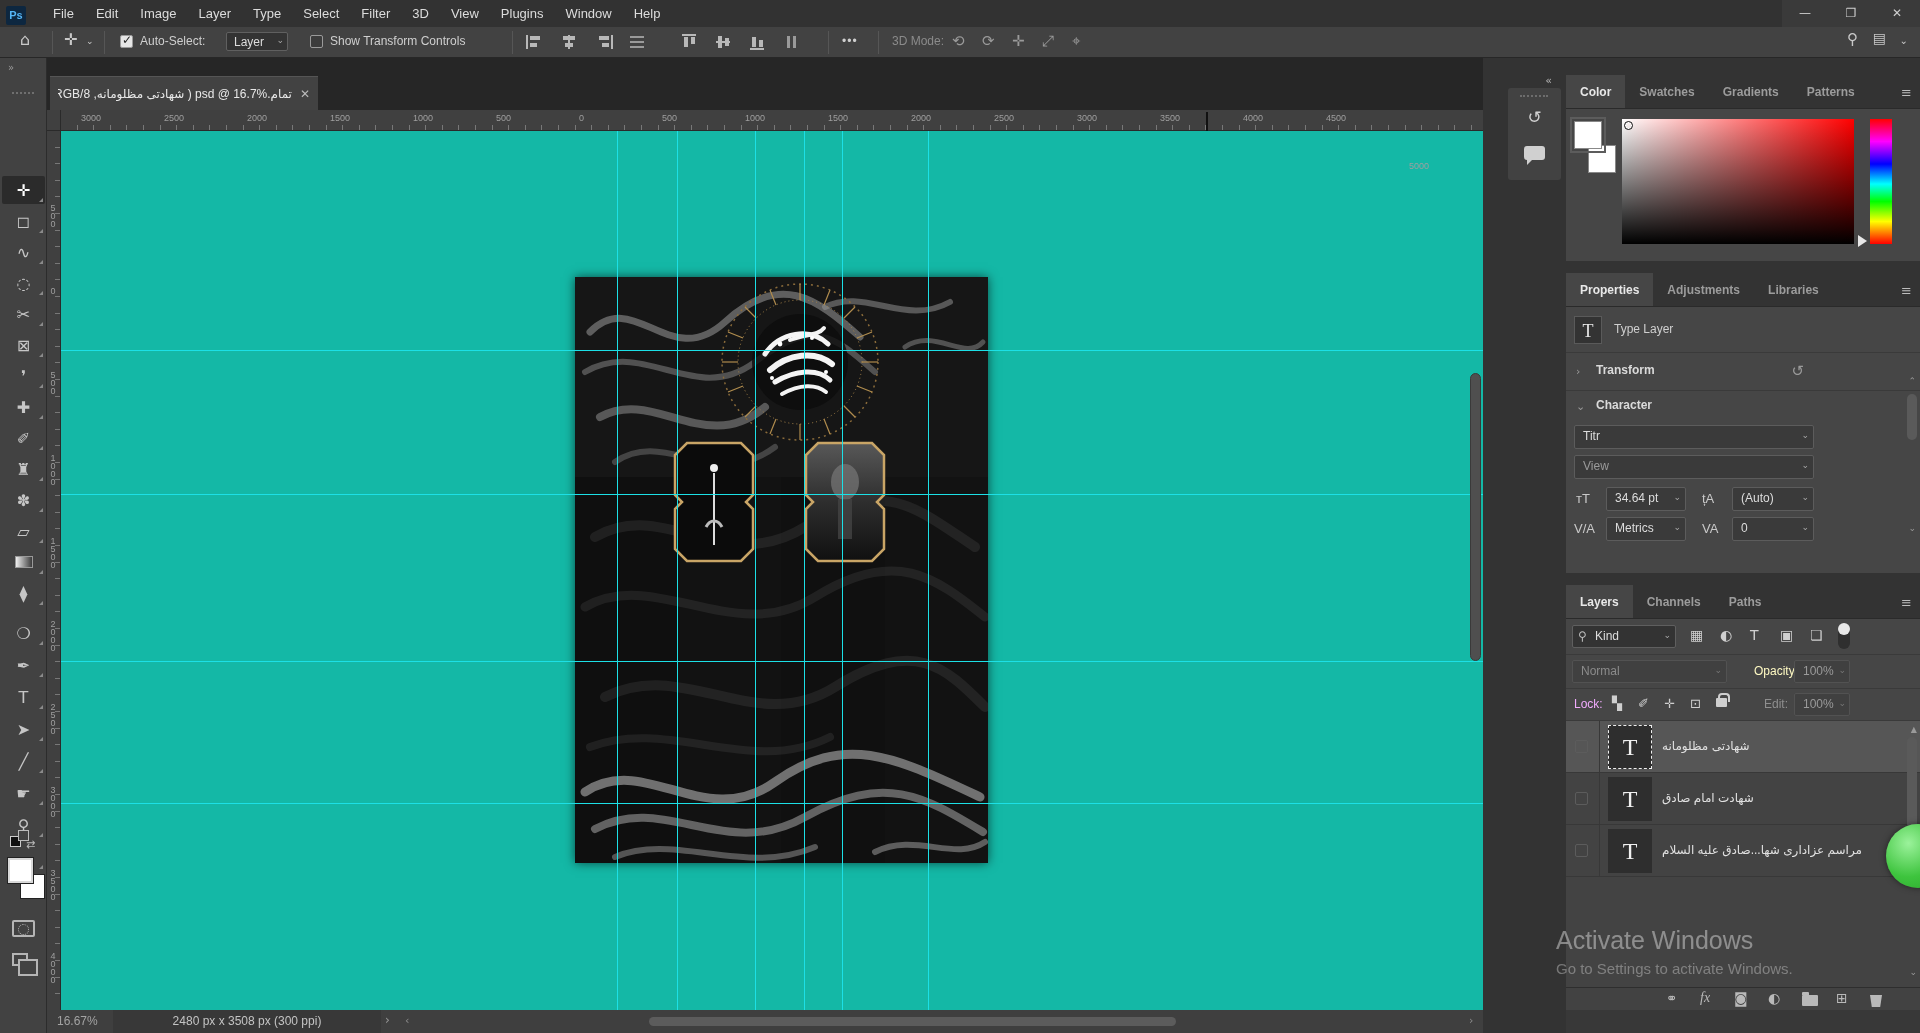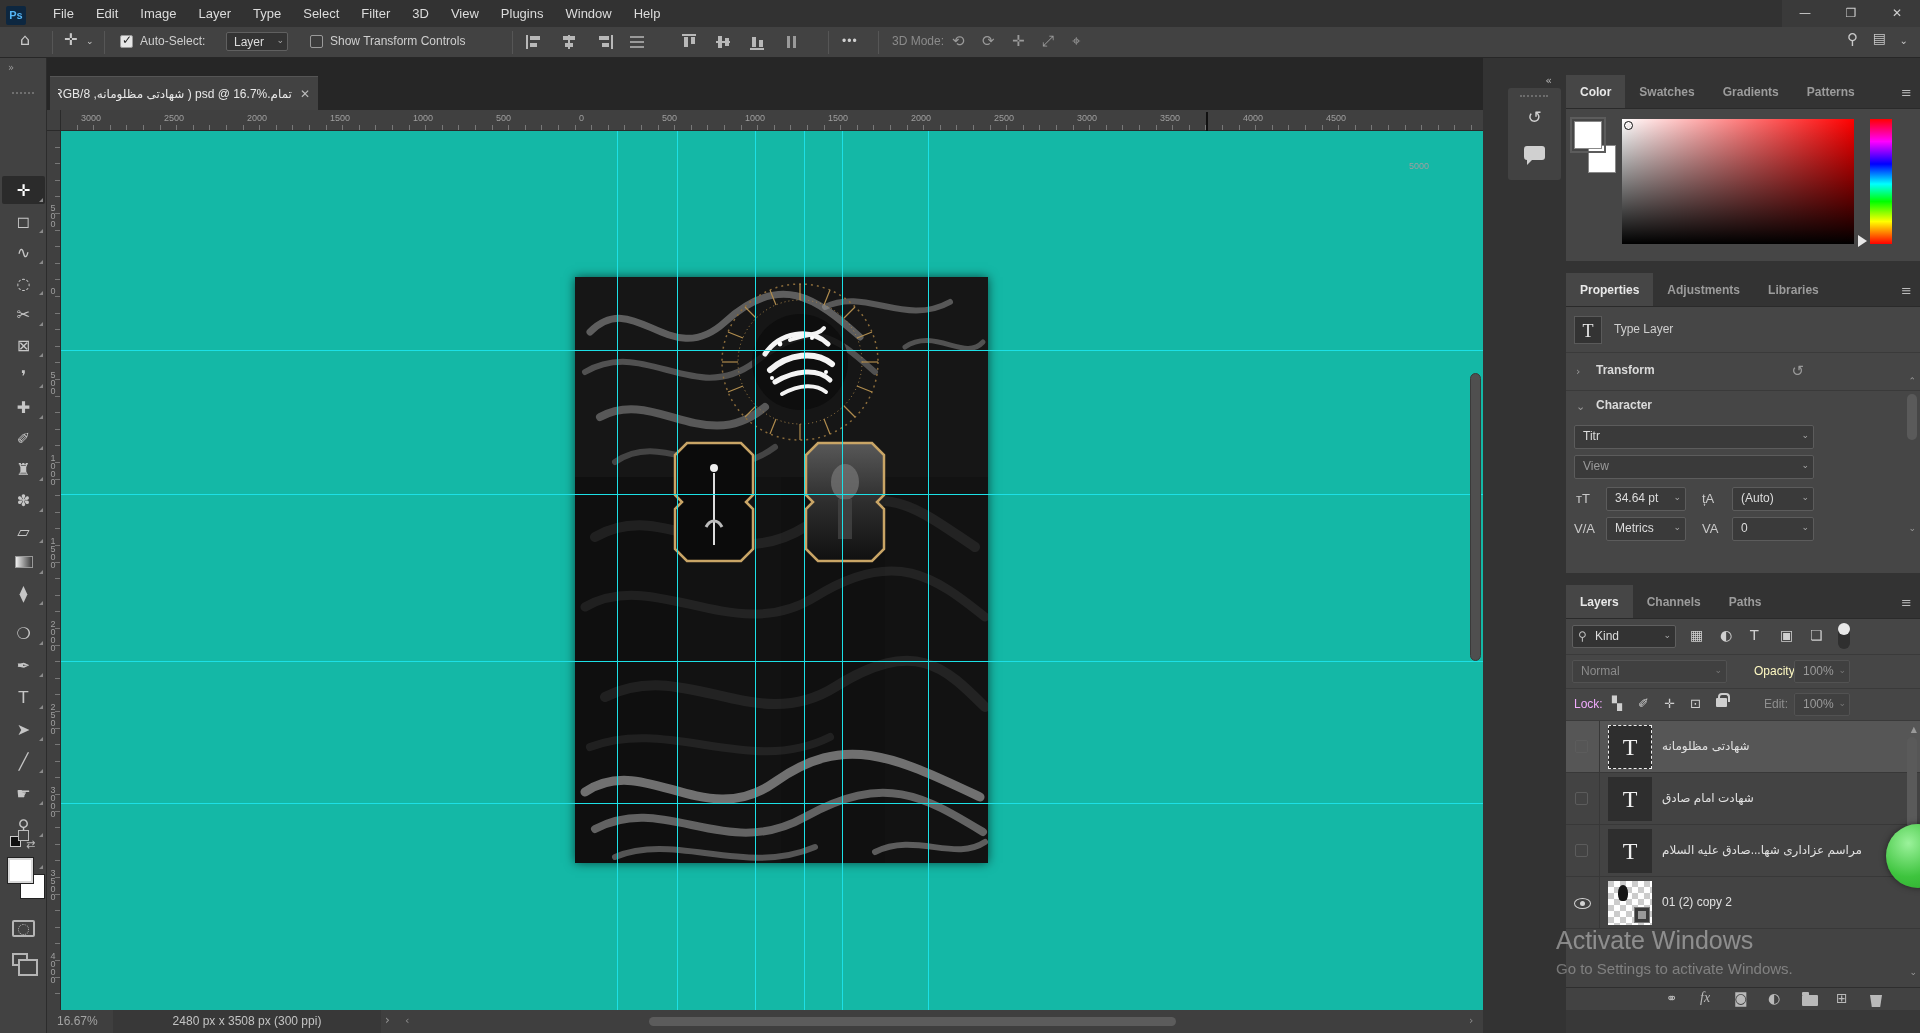--- a/index.html
+++ b/index.html
@@ -607,30 +607,20 @@
         <div class="lthumb">T</div>
         <span class="lname" dir="auto">شهادت  امام  صادق</span>
       </div>
       <div class="lrow">
         <div class="eye-well">
           <span class="eye-empty"></span>
         </div>
         <div class="lthumb">T</div>
         <span class="lname" dir="auto">مراسم عزادارى شها...صادق عليه السلام</span>
       </div>
-      <div class="lrow">
-        <div class="eye-well">
-          <span class="eye"></span>
-        </div>
-        <div class="lthumb img">
-          <span class="smudge"></span>
-          <span class="badge"></span>
-        </div>
-        <span class="lname" dir="auto">01 (2) copy 2</span>
-      </div>
       <div id="layers-scroll-up" class="g">▲</div>
     <div id="layers-scroll-thumb"></div>
     <div id="layers-scroll-down" class="g">⌄</div>
   </div>
   <div id="layers-bottombar">
       <span class="lb-ic g" style="left: 100px;">⚭</span>
       <span class="lb-ic g lb-fx" style="left: 134px;">fx</span>
       <span class="lb-ic g" style="left: 168px;">◙</span>
       <span class="lb-ic g" style="left: 202px;">◐</span>
       <span class="css-folder" style="left: 236px;"></span>

